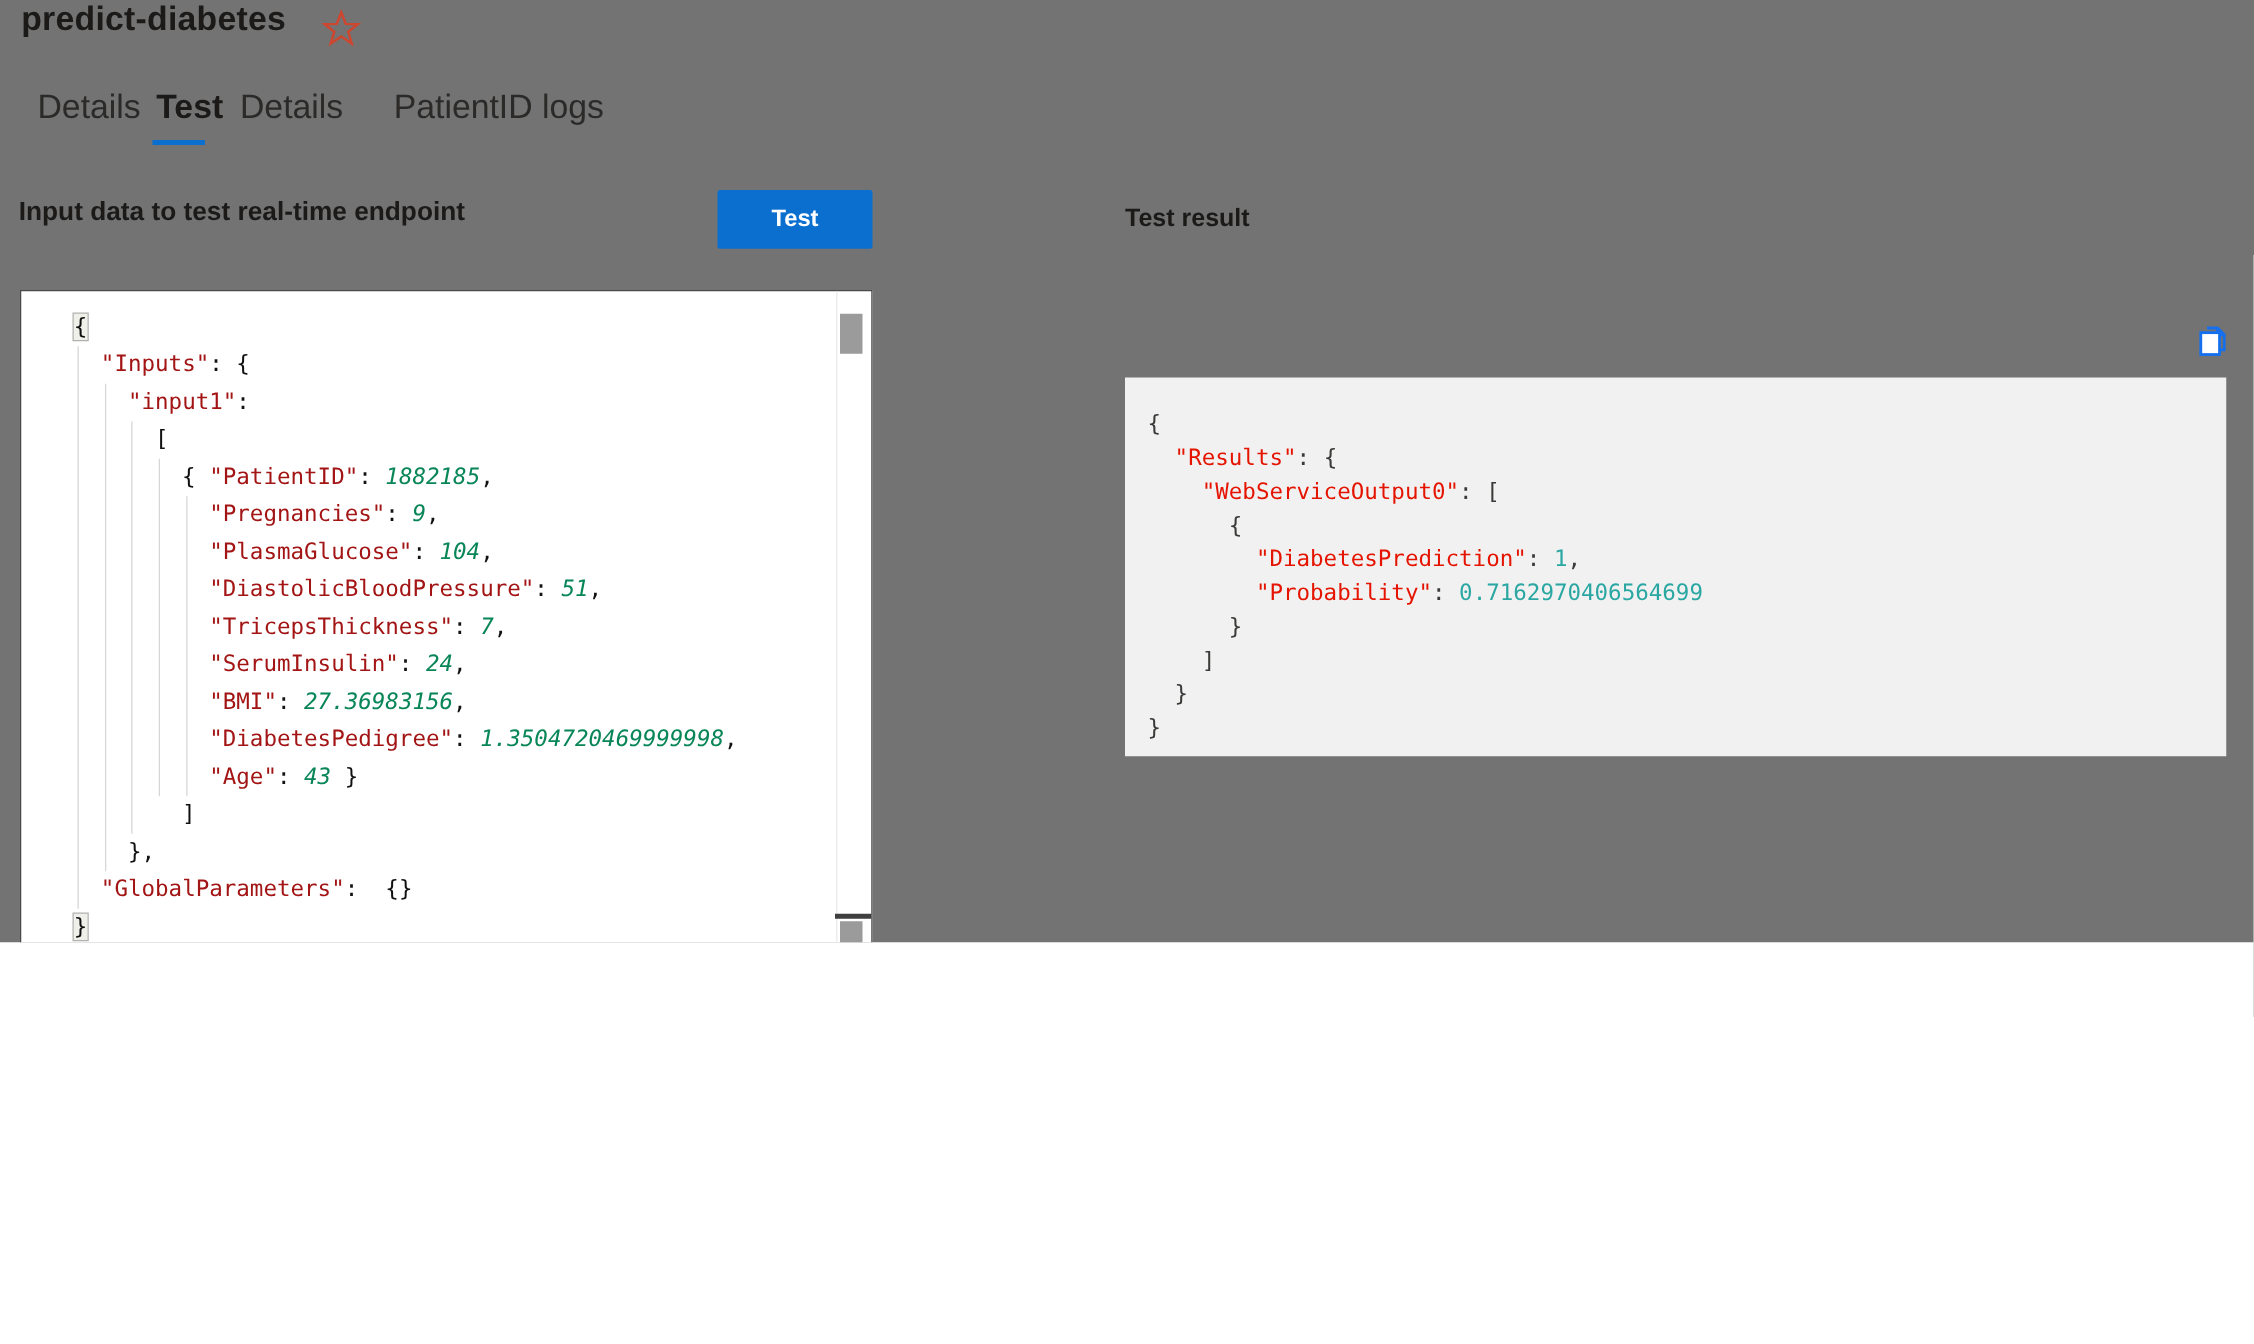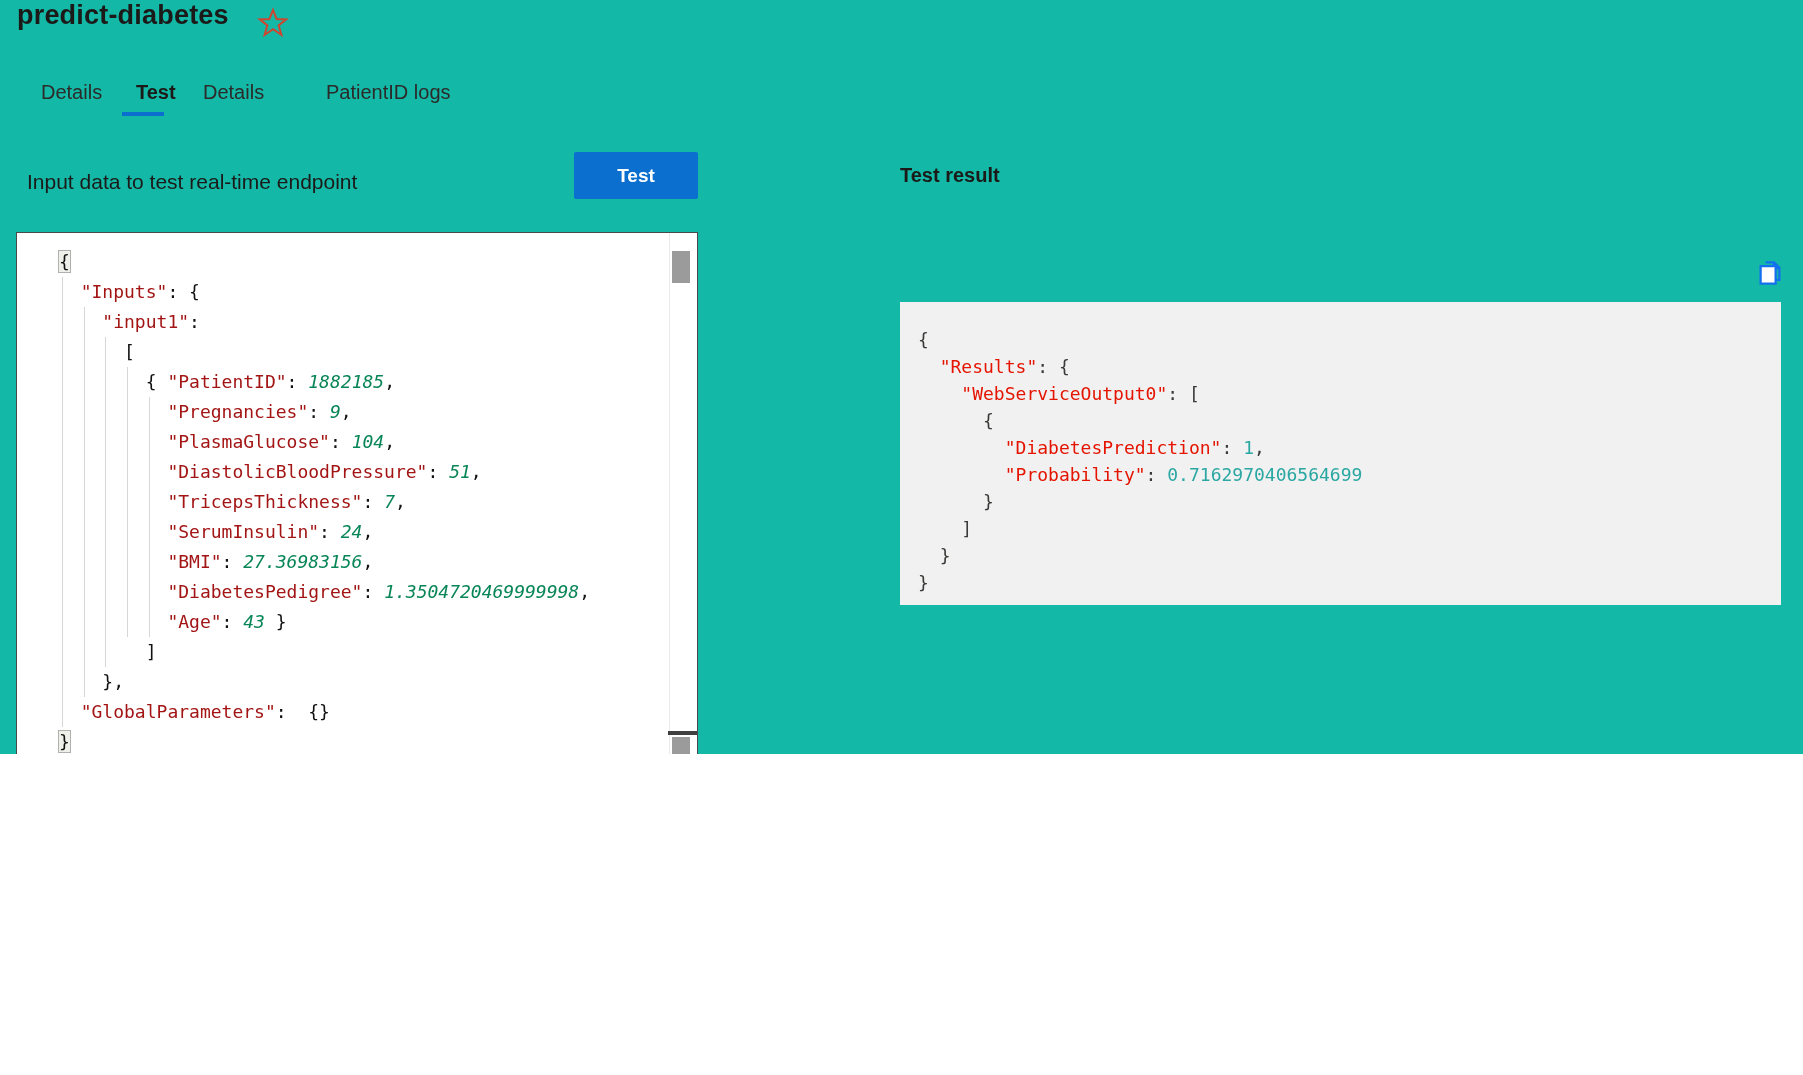--- a/index.html
+++ b/index.html
@@ -1,51 +1,51 @@
 <!DOCTYPE html>
 <html><head>
 <meta charset="utf-8">
 <title>predict-diabetes</title>
 <style>
   html,body{margin:0;padding:0;background:#ffffff;}
   .page{
     position:relative;
     width:1803px;height:754px;
-    background:#14b8a6;
+    background:#737373;
     font-family:"Liberation Sans", sans-serif;
     color:#1b1a19;
     overflow:hidden;
   }
   
   .page-title{
     position:absolute;left:17px;top:0px;
     font-size:27px;font-weight:700;color:#1b1a19;margin:0;
     letter-spacing:0.2px;
   }
   .star-btn{
     position:absolute;left:256px;top:6px;width:34px;height:34px;
     background:none;border:none;padding:0;cursor:pointer;
   }
   
   .tabbar{position:absolute;left:0;top:68px;width:700px;height:52px;}
   .tab{
     position:absolute;top:2px;
-    background:none;border:none;padding:0;margin:11px;
+    background:none;border:none;padding:0;margin:0;
     font-family:"Liberation Sans", sans-serif;
-    font-size:20px;color:#2b2a29;cursor:pointer;white-space:nowrap;
+    font-size:27px;color:#2b2a29;cursor:pointer;white-space:nowrap;
   }
   .tab.active{font-weight:700;color:#1b1a19;}
   .tab-underline{
     position:absolute;left:122px;top:44px;width:42px;height:4px;
     background:#0b6fd0;
   }
   
   .input-heading{
-    position:absolute;left:15px;top:158px;margin:12px;
-    font-size:21px;font-weight:400;color:#1b1a19;
+    position:absolute;left:15px;top:158px;margin:0;
+    font-size:21px;font-weight:700;color:#1b1a19;
   }
   .test-btn{
     position:absolute;left:574px;top:152px;width:124px;height:47px;
     background:#0b6fd0;color:#ffffff;border:none;border-radius:2px;
     font-family:"Liberation Sans", sans-serif;
     font-size:19px;font-weight:600;cursor:pointer;
   }
   
   .editor{
     position:absolute;left:16px;top:232px;width:682px;height:827px;

